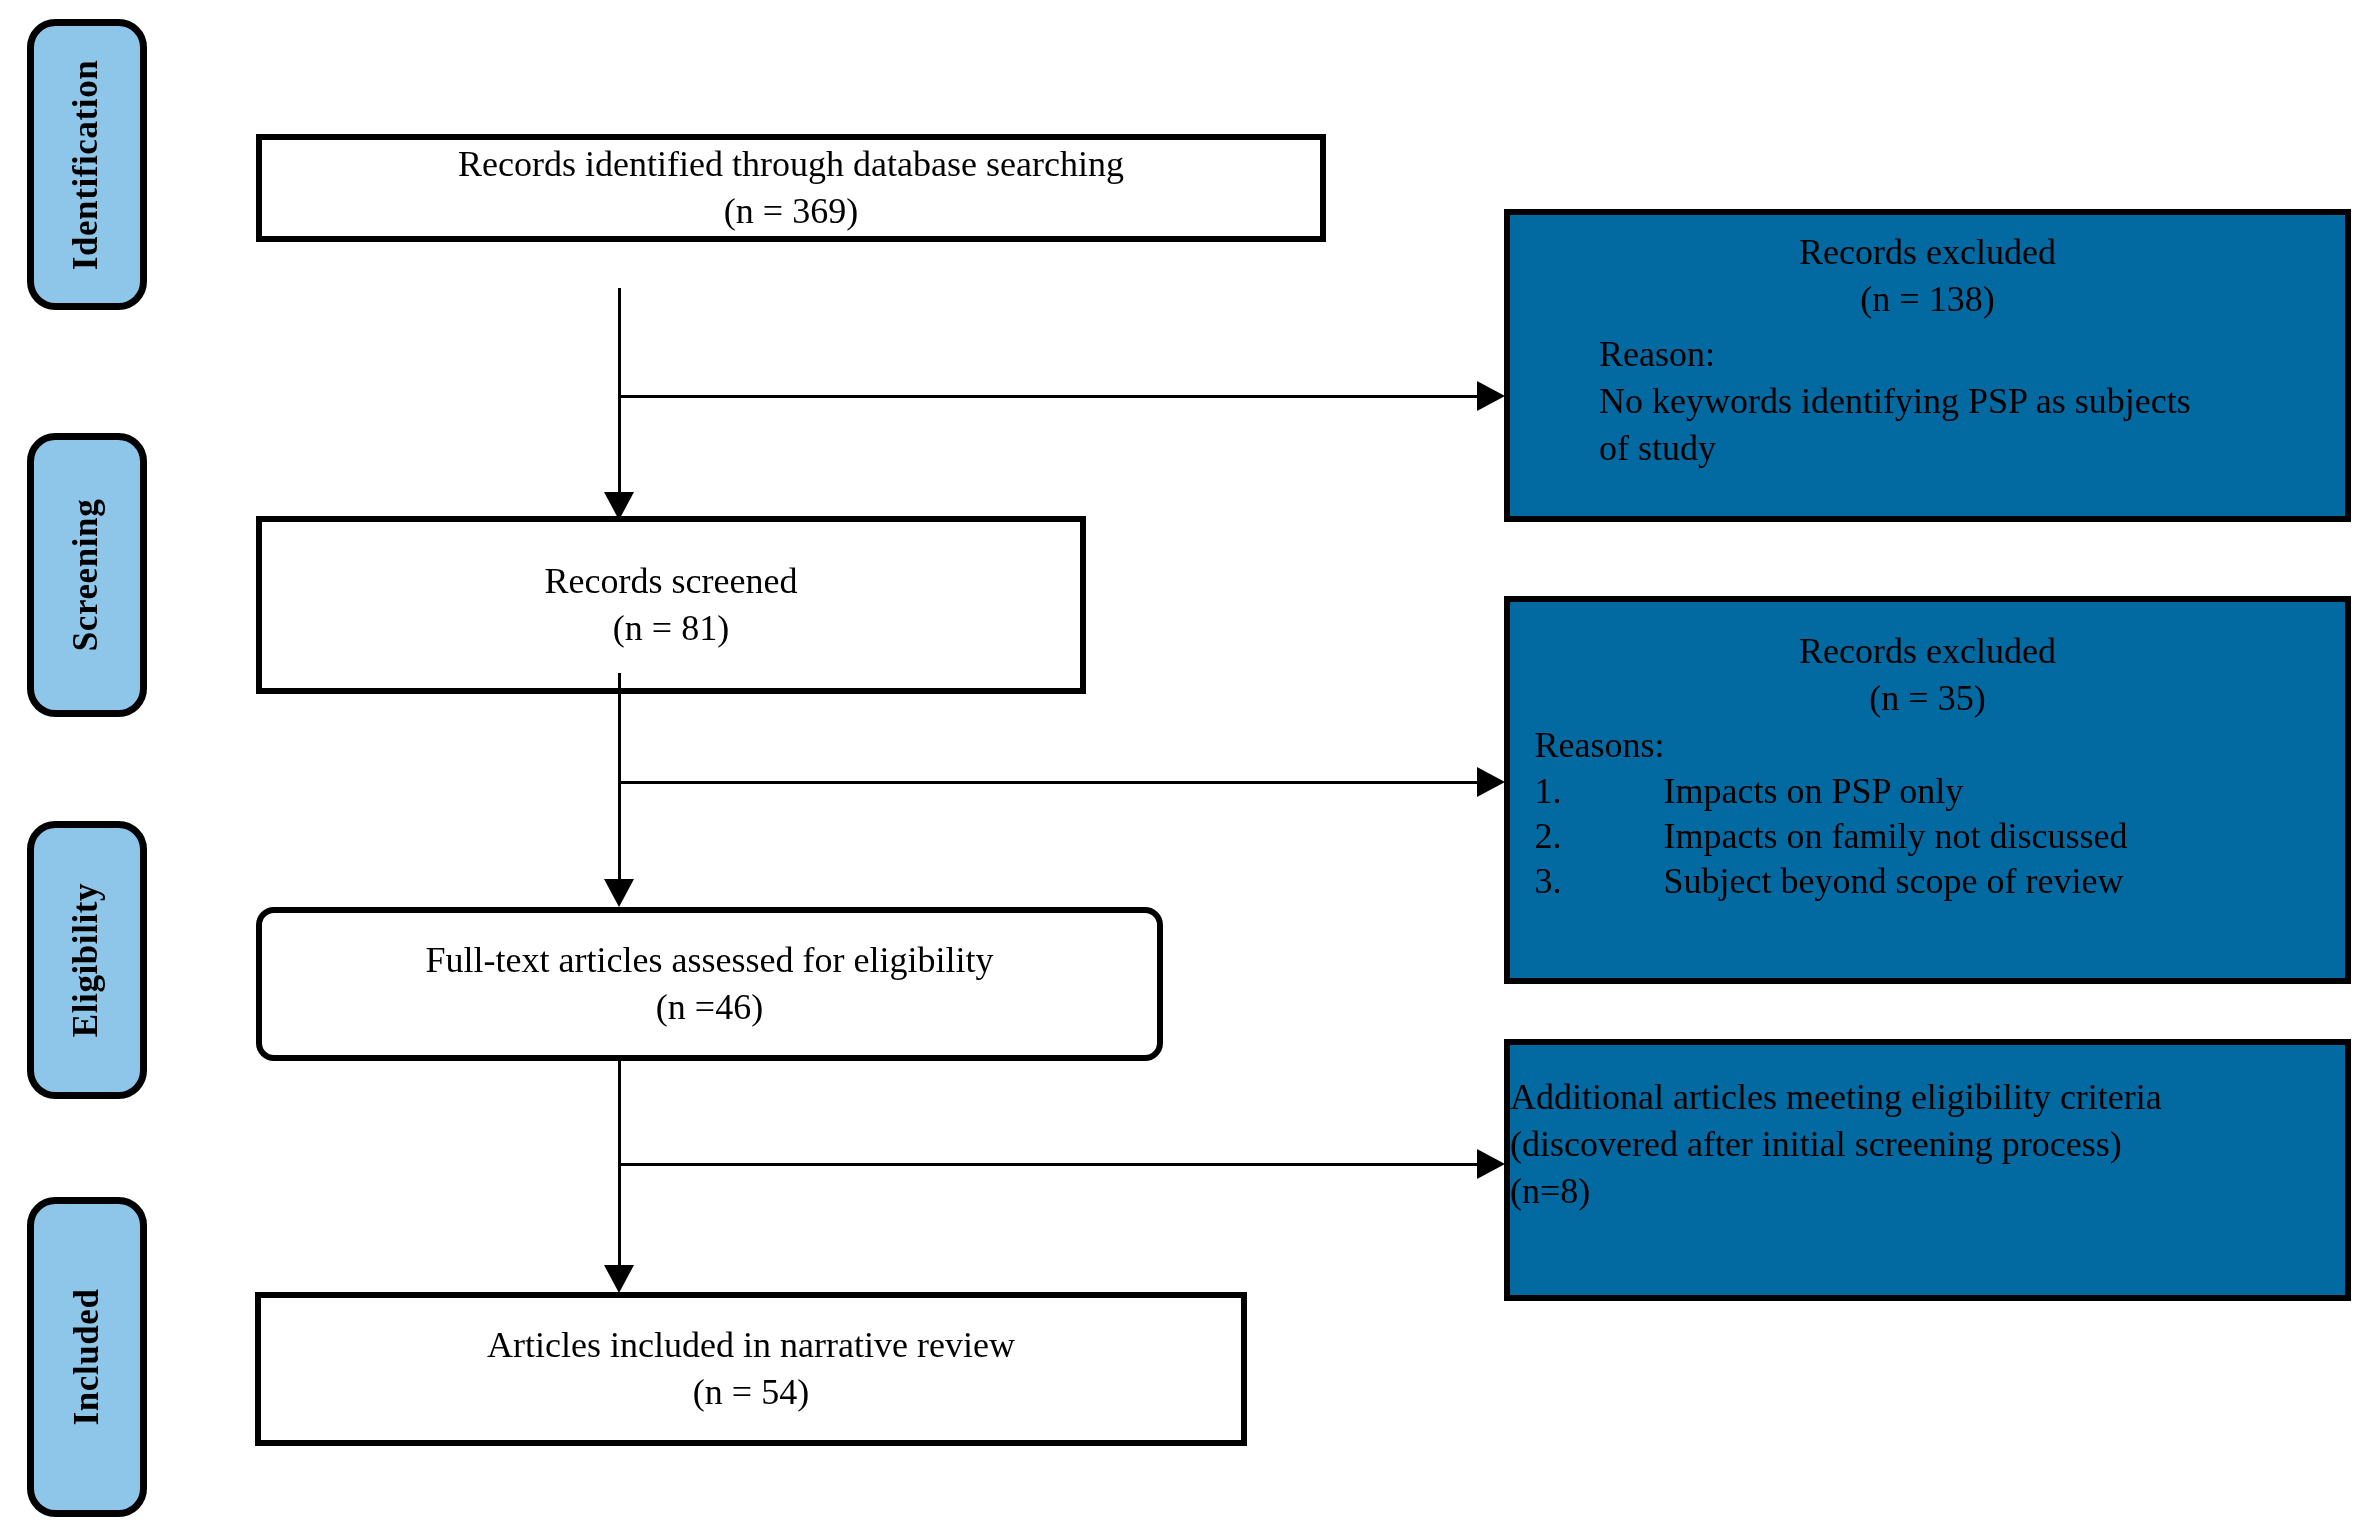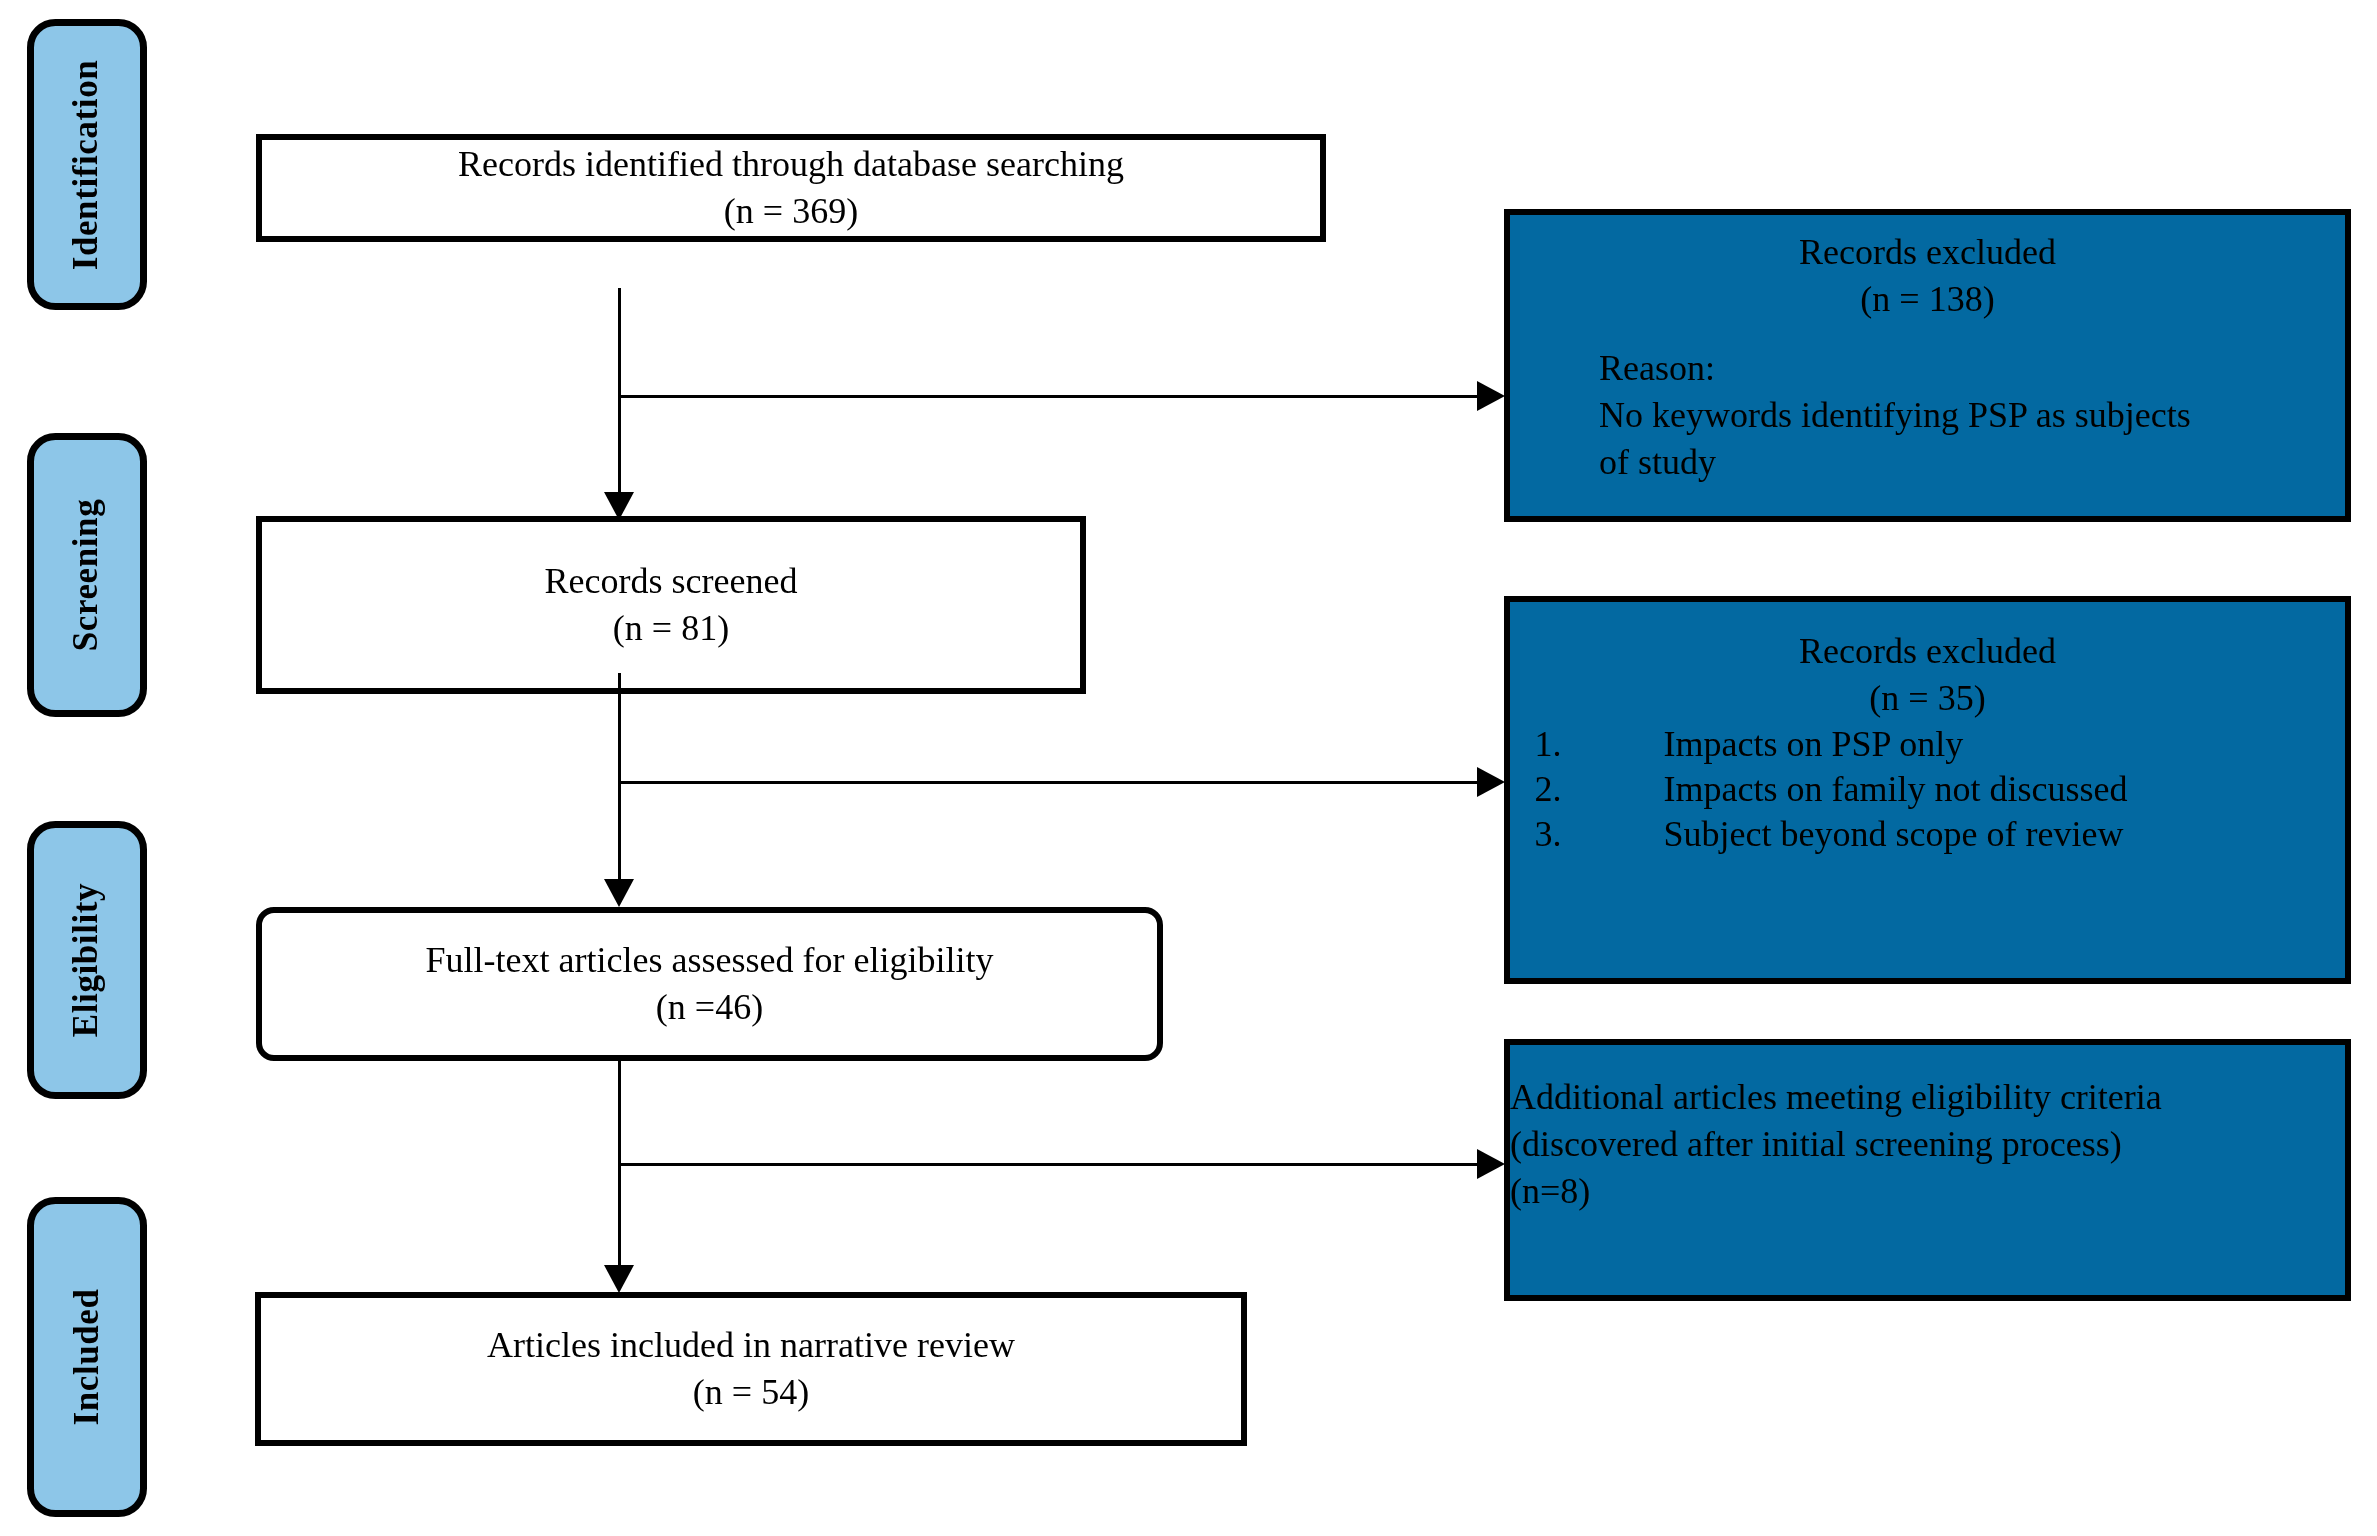--- a/index.html
+++ b/index.html
@@ -55,21 +55,21 @@
     left:1504px;width:847px;
     background:#0369a1;
     border:6.5px solid #000;
     box-sizing:border-box;
     font-size:36px;line-height:47px;
   }
   #side-1{top:209px;height:313px;padding-top:14.2px;}
   #side-2{top:596px;height:388px;padding-top:26px;}
   #side-3{top:1039px;height:262px;padding-top:29px;display:block;text-align:left;}
   .sb-title,.sb-count{text-align:center;}
-  #side-1 .sb-reasons{margin-top:22px;padding-left:89px;padding-right:47px;text-align:left;}
+  #side-1 .sb-reasons{margin-top:8px;padding-left:89px;padding-right:47px;text-align:left;}
   #side-2 .sb-reasons{margin-top:0;padding-left:24.6px;padding-right:19.4px;text-align:left;}
   .sb-list-row{white-space:nowrap;line-height:45px;}
   .sb-num{display:inline-block;width:129px;}
 
   
   .vline{position:absolute;width:2.6px;background:#000;}
   .hline{position:absolute;height:2.6px;background:#000;}
   #vline-a{left:618px;top:288px;height:206px;}
   #vline-b{left:618px;top:673px;height:207px;}
   #vline-c{left:618px;top:1061px;height:205px;}
@@ -137,20 +137,21 @@
       <div>Reason:</div>
       <div>No keywords identifying PSP as subjects</div>
       <div>of study</div>
     </div>
   </div>
 
   <div class="sidebox" id="side-2">
     <div class="sb-title">Records excluded</div>
     <div class="sb-count">(n = 35)</div>
     <div class="sb-reasons">
+      <div>Reasons:</div>
       <div class="sb-list-row">
         <span class="sb-num">1.</span><span>Impacts on PSP only</span>
       </div>
       <div class="sb-list-row">
         <span class="sb-num">2.</span><span>Impacts on family not discussed</span>
       </div>
       <div class="sb-list-row">
         <span class="sb-num">3.</span><span>Subject beyond scope of review</span>
       </div>
     </div>

